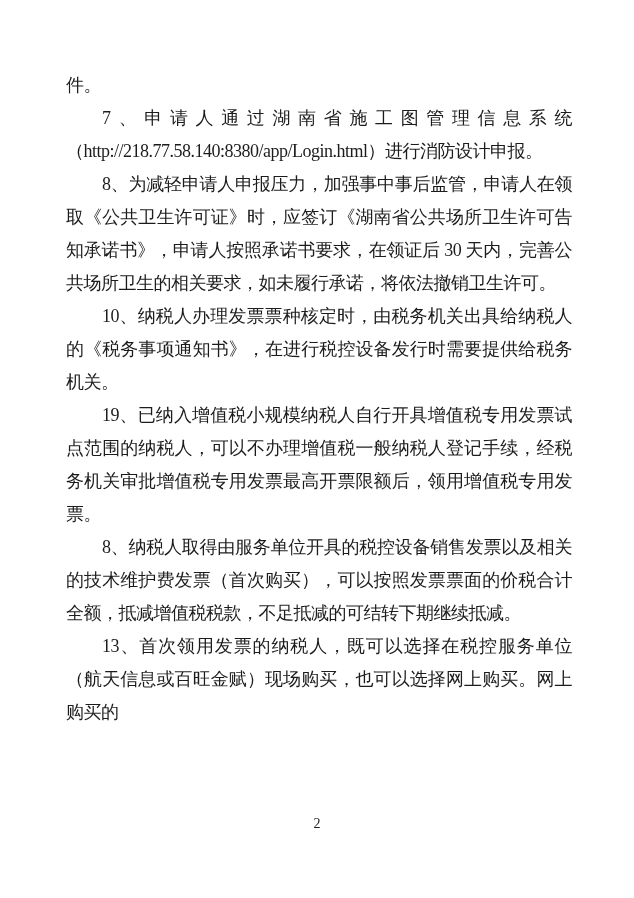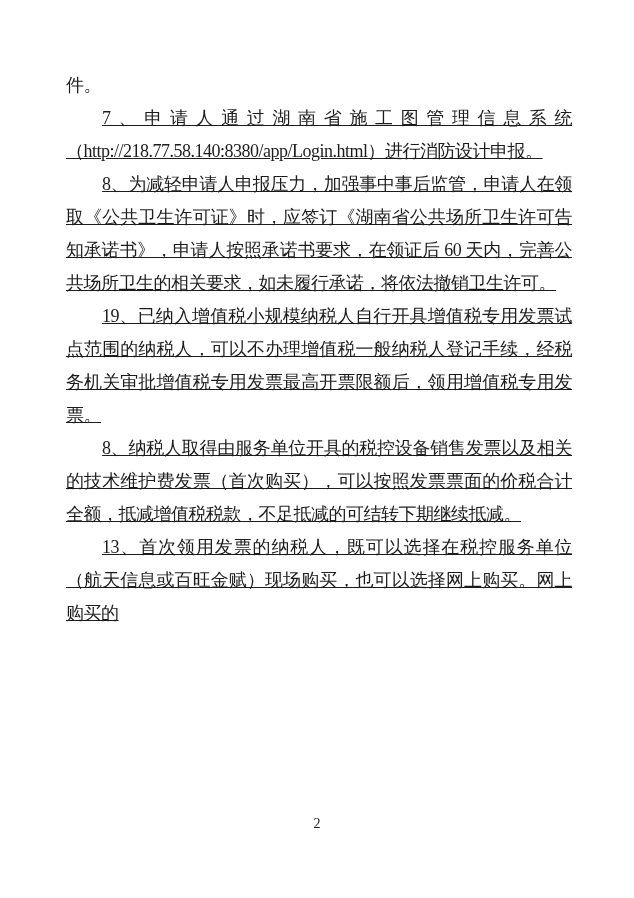--- a/index.html
+++ b/index.html
@@ -28,39 +28,39 @@
     font-size: 18px;
     line-height: 33px;
     letter-spacing: -0.5px;
     color: var(--text-ink, #1c1c1c);
     text-align: justify;
     text-justify: inter-character;
     word-break: normal;
   }
   .para.indent {
     text-indent: 2em;
-    text-decoration: underline;
   }
   .page-number {
     position: absolute;
     left: 0;
     right: 0;
     top: 816px;
     text-align: center;
     font-family: "Liberation Serif", "DejaVu Serif", serif;
     font-size: 14px;
     color: var(--text-ink, #1c1c1c);
   }
 </style>
 </head>
 <body>
 
 <div class="page">
   <div class="content">
     <p class="para cont">件。</p>
     <p class="para indent">7、申请人通过湖南省施工图管理信息系统（http://218.77.58.140:8380/app/Login.html）进行消防设计申报。</p>
-    <p class="para indent">8、为减轻申请人申报压力，加强事中事后监管，申请人在领取《公共卫生许可证》时，应签订《湖南省公共场所卫生许可告知承诺书》，申请人按照承诺书要求，在领证后 60 天内，完善公共场所卫生的相关要求，如未履行承诺，将依法撤销卫生许可。</p>
+    <p class="para indent">8、为减轻申请人申报压力，加强事中事后监管，申请人在领取《公共卫生许可证》时，应签订《湖南省公共场所卫生许可告知承诺书》，申请人按照承诺书要求，在领证后 30 天内，完善公共场所卫生的相关要求，如未履行承诺，将依法撤销卫生许可。</p>
+    <p class="para indent">10、纳税人办理发票票种核定时，由税务机关出具给纳税人的《税务事项通知书》，在进行税控设备发行时需要提供给税务机关。</p>
     <p class="para indent">19、已纳入增值税小规模纳税人自行开具增值税专用发票试点范围的纳税人，可以不办理增值税一般纳税人登记手续，经税务机关审批增值税专用发票最高开票限额后，领用增值税专用发票。</p>
     <p class="para indent">8、纳税人取得由服务单位开具的税控设备销售发票以及相关的技术维护费发票（首次购买），可以按照发票票面的价税合计全额，抵减增值税税款，不足抵减的可结转下期继续抵减。</p>
     <p class="para indent">13、首次领用发票的纳税人，既可以选择在税控服务单位（航天信息或百旺金赋）现场购买，也可以选择网上购买。网上购买的</p>
   </div>
   <div class="page-number">2</div>
 </div>
 
 </body></html>

